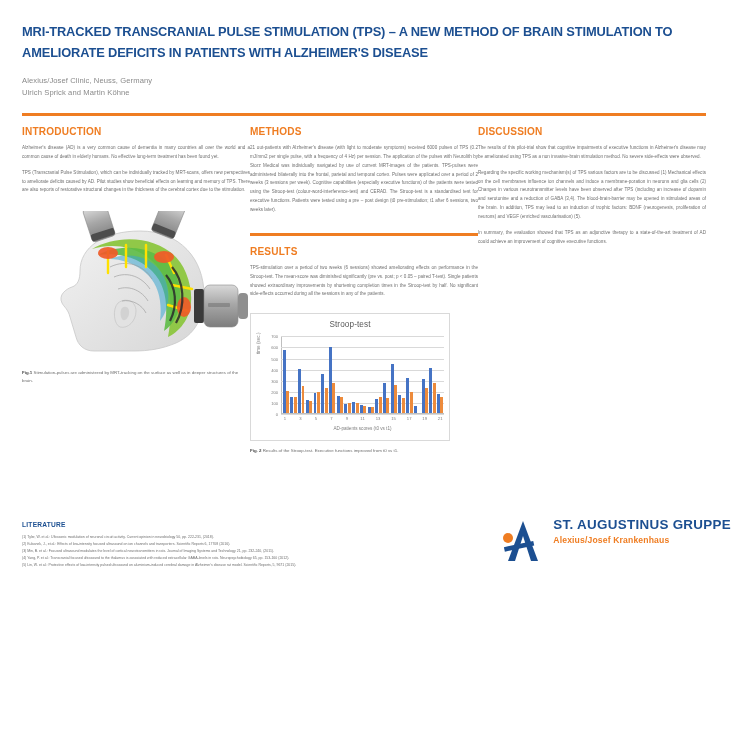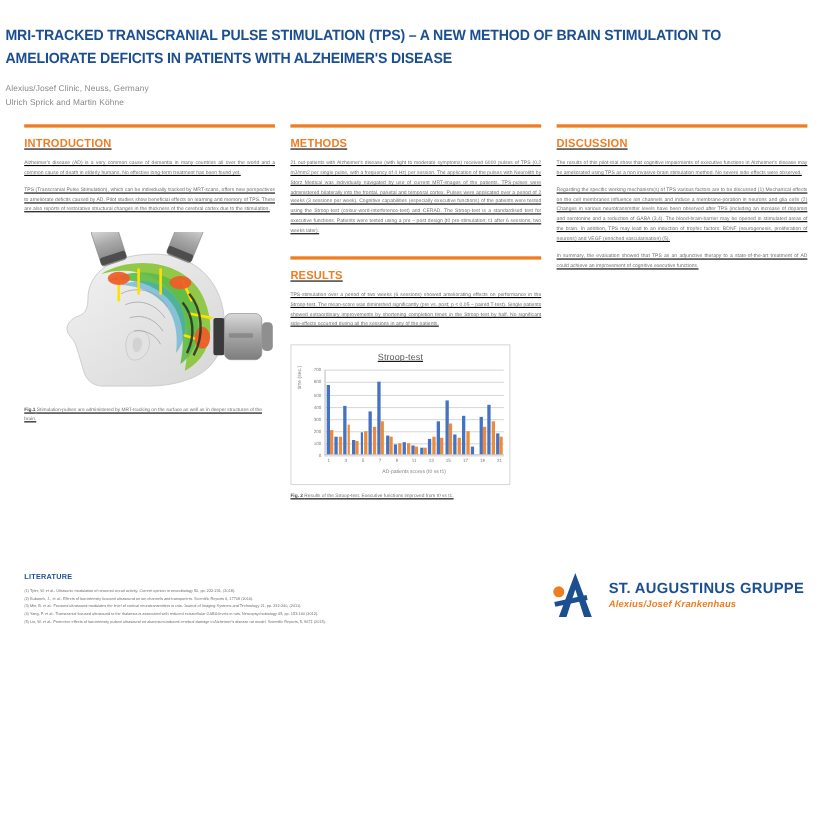--- a/index.html
+++ b/index.html
@@ -7,21 +7,21 @@
   html, body {
     width: 753px; height: 753px;
     background: #ffffff;
     font-family: "Liberation Sans", sans-serif;
     overflow: hidden;
   }
   #poster {
     position: relative;
     width: 753px; height: 595px;
     background: #ffffff;
-    padding: 22px 20px 0 5px;
+    padding: 22px 20px 0 22px;
   }
   
   .poster-title {
     color: #1c4f91;
     font-weight: bold;
     font-size: 13.4px;
     line-height: 1.55;
     letter-spacing: -0.15px;
     text-transform: uppercase;
     font-stretch: condensed;
@@ -35,22 +35,20 @@
     font-size: 7.6px;
     line-height: 1.62;
     letter-spacing: 0.1px;
   }
   
   .columns {
     position: absolute;
     top: 113px; left: 22px;
     width: 712px;
     display: flex;
-    gap: 14px;
-    text-decoration: underline;
   }
   .col { width: 228px; }
   .col.col-right { width: 228px; }
   .rule {
     height: 3px;
     background: #ef7d22;
     width: 100%;
     margin-bottom: 9px;
   }
   .section-head {
@@ -193,38 +191,36 @@
     font-size: 3.5px;
     line-height: 2.0;
     white-space: nowrap;
     overflow: hidden;
   }
   
   .logo {
     position: absolute;
     right: 22px; top: 518px;
     display: flex;
-    align-items: center;
     gap: 7px;
   }
   .logo-mark { position: relative; width: 46px; height: 46px; }
   .logo-text-main {
     color: #1c4f91;
     font-size: 13.4px;
     font-weight: bold;
     letter-spacing: 0.3px;
     line-height: 1.1;
   }
   .logo-text-sub {
     color: #ef7d22;
     font-size: 8.6px;
     font-weight: bold;
     letter-spacing: 0.15px;
     margin-top: 2px;
-    font-style: italic;
   }
   
   #below { width: 753px; height: 158px; background: #ffffff; }
 </style>
 </head>
 <body>
 
 <div id="poster">
 
   <div>

